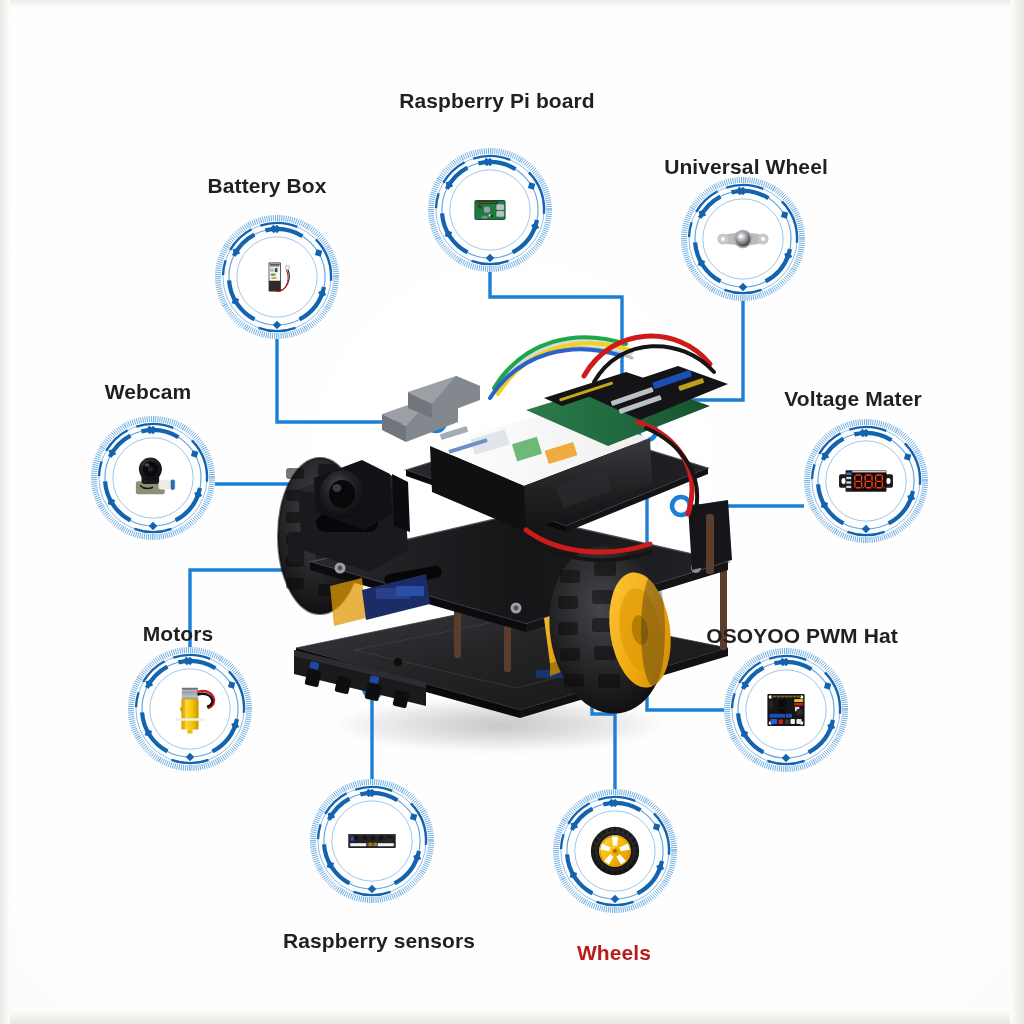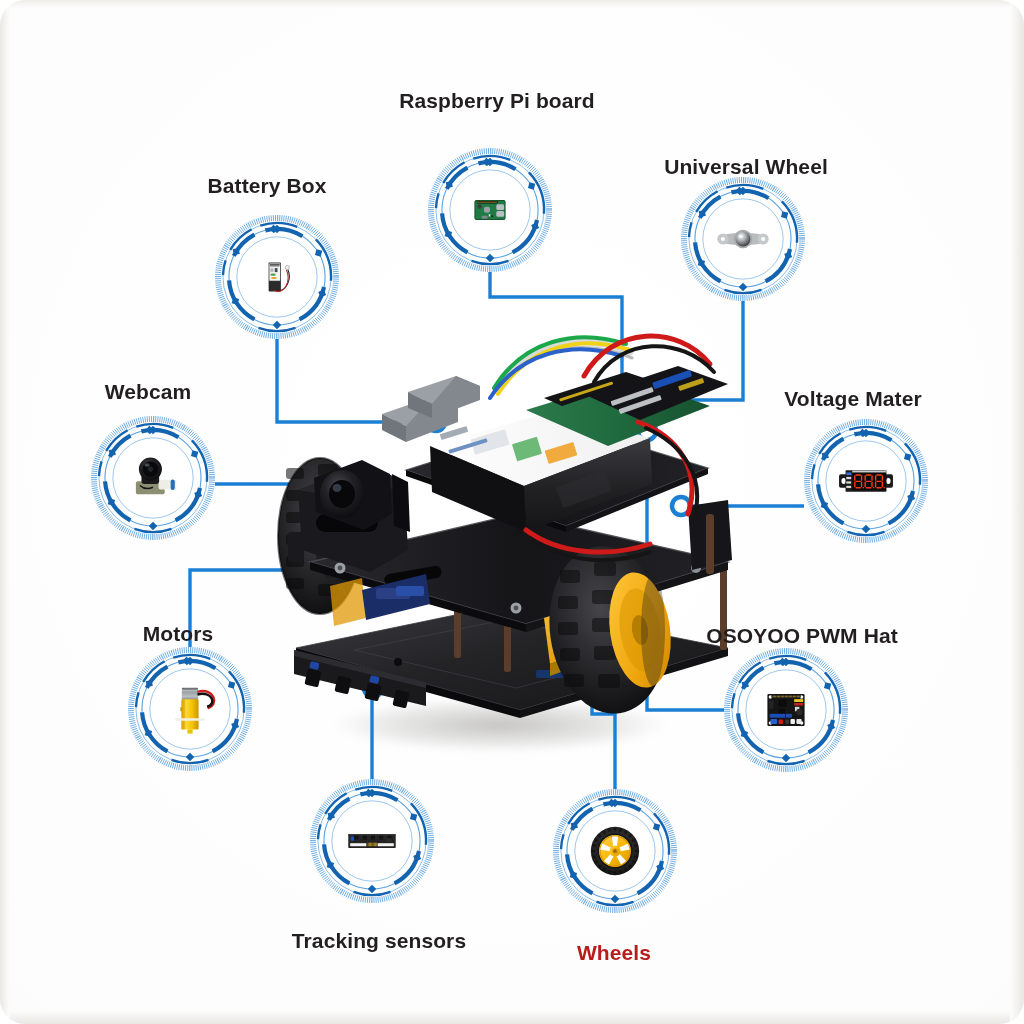--- a/index.html
+++ b/index.html
@@ -6,21 +6,20 @@
   html,body{margin:0;padding:0;background:#fff;}
   body{
     font-family:"Liberation Sans", sans-serif;
     -webkit-font-smoothing:antialiased;
   }
   #stage{
     position:relative;
     width:1024px;height:1024px;
     background:#fdfdfd;
     overflow:hidden;
-    border-radius:25px;
   }
   
   #paper{
     position:absolute;inset:0;
     background:
       radial-gradient(120% 120% at 50% 45%, #ffffff 0%, #fdfdfd 55%, #f4f4f2 88%, #eceae6 100%);
   }
   #edge-l,#edge-r,#edge-t,#edge-b{position:absolute;background:#f1efeb;}
   #edge-l{left:0;top:0;width:10px;height:1024px;background:linear-gradient(90deg,#eae8e3,#fdfdfd);}
   #edge-r{right:0;top:0;width:14px;height:1024px;background:linear-gradient(270deg,#e8e6e1,#fdfdfd);}
@@ -2388,16 +2387,16 @@
   </div>
 
   <div id="label-layer">
       <div class="lbl" style="font-size: 21px; color: rgb(35, 31, 32); left: 197px; top: 89px; width: 600px;"><div>Raspberry Pi board</div></div>
       <div class="lbl" style="font-size: 21px; color: rgb(35, 31, 32); left: -33px; top: 174px; width: 600px;"><div>Battery Box</div></div>
       <div class="lbl" style="font-size: 21px; color: rgb(35, 31, 32); left: 446px; top: 155px; width: 600px;"><div>Universal Wheel</div></div>
       <div class="lbl" style="font-size: 21px; color: rgb(35, 31, 32); left: -152px; top: 380px; width: 600px;"><div>Webcam</div></div>
       <div class="lbl" style="font-size: 21px; color: rgb(35, 31, 32); left: 553px; top: 387px; width: 600px;"><div>Voltage Mater</div></div>
       <div class="lbl" style="font-size: 21px; color: rgb(35, 31, 32); left: -122px; top: 622px; width: 600px;"><div>Motors</div></div>
       <div class="lbl" style="font-size: 21px; color: rgb(35, 31, 32); left: 502px; top: 624px; width: 600px;"><div>OSOYOO PWM Hat</div></div>
-      <div class="lbl" style="font-size: 21px; color: rgb(35, 31, 32); left: 79px; top: 929px; width: 600px;"><div>Tracking sensors</div></div>
+      <div class="lbl" style="font-size: 21px; color: rgb(35, 31, 32); left: 79px; top: 929px; width: 600px;"><div>Raspberry sensors</div></div>
       <div class="lbl" style="font-size: 21px; color: #b91c1c; left: 314px; top: 941px; width: 600px;"><div>Wheels</div></div>
     </div>
 </div>
 
 </body></html>

